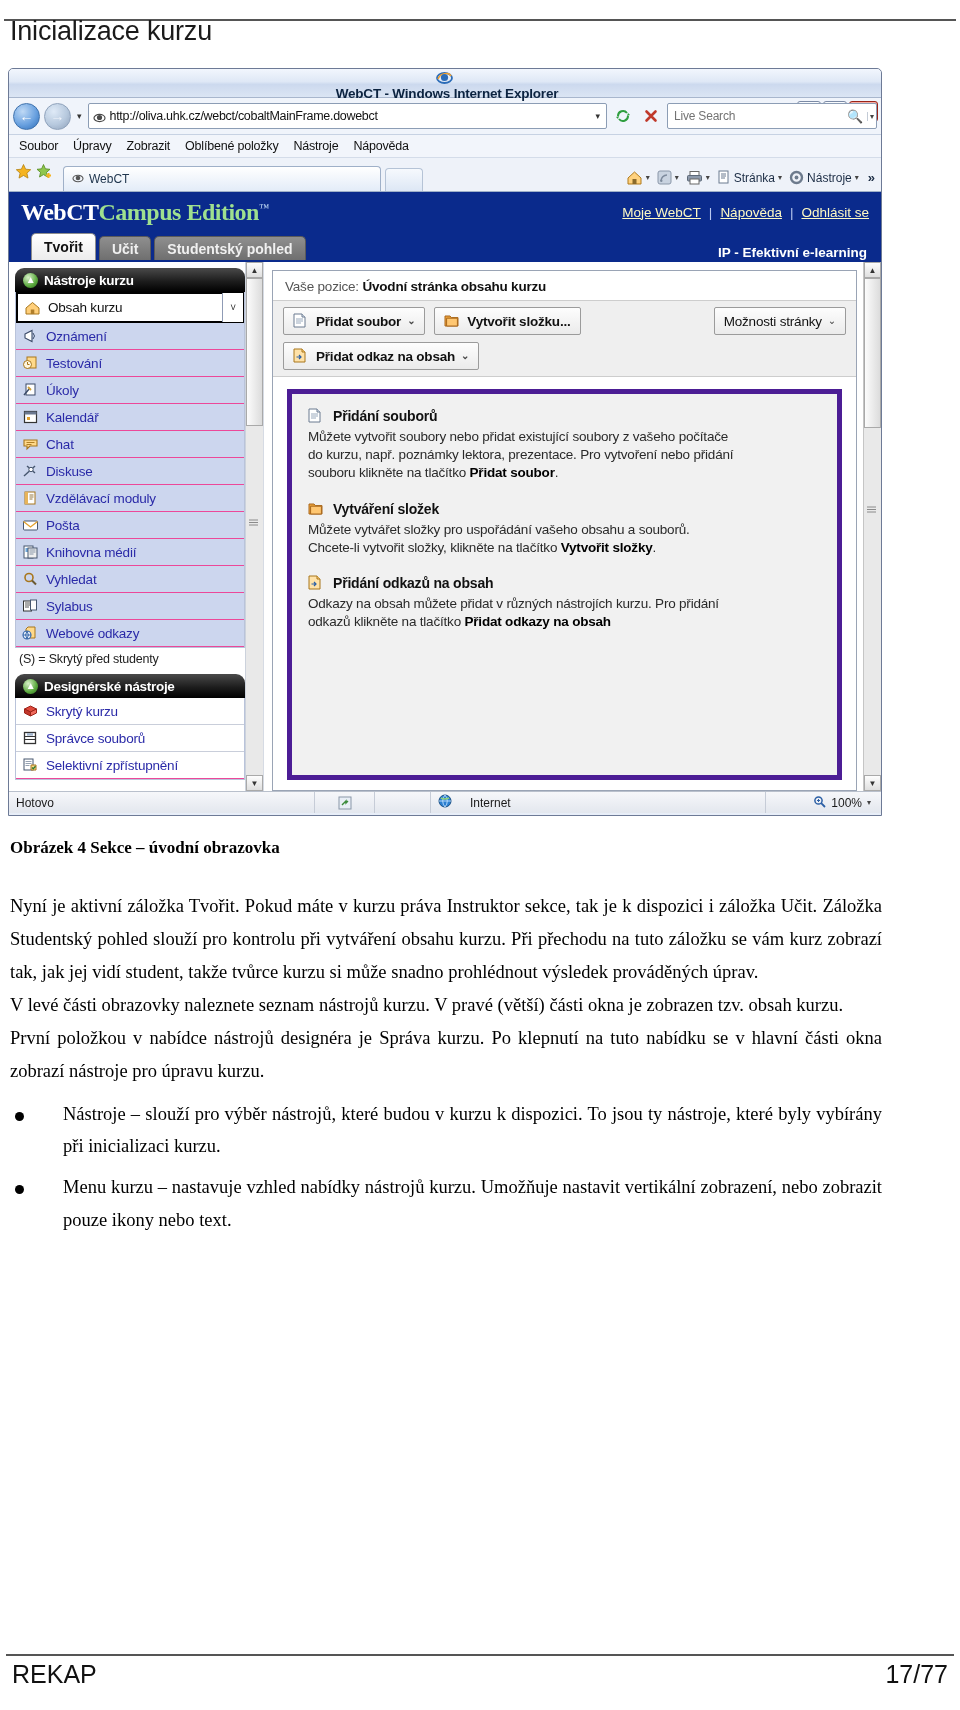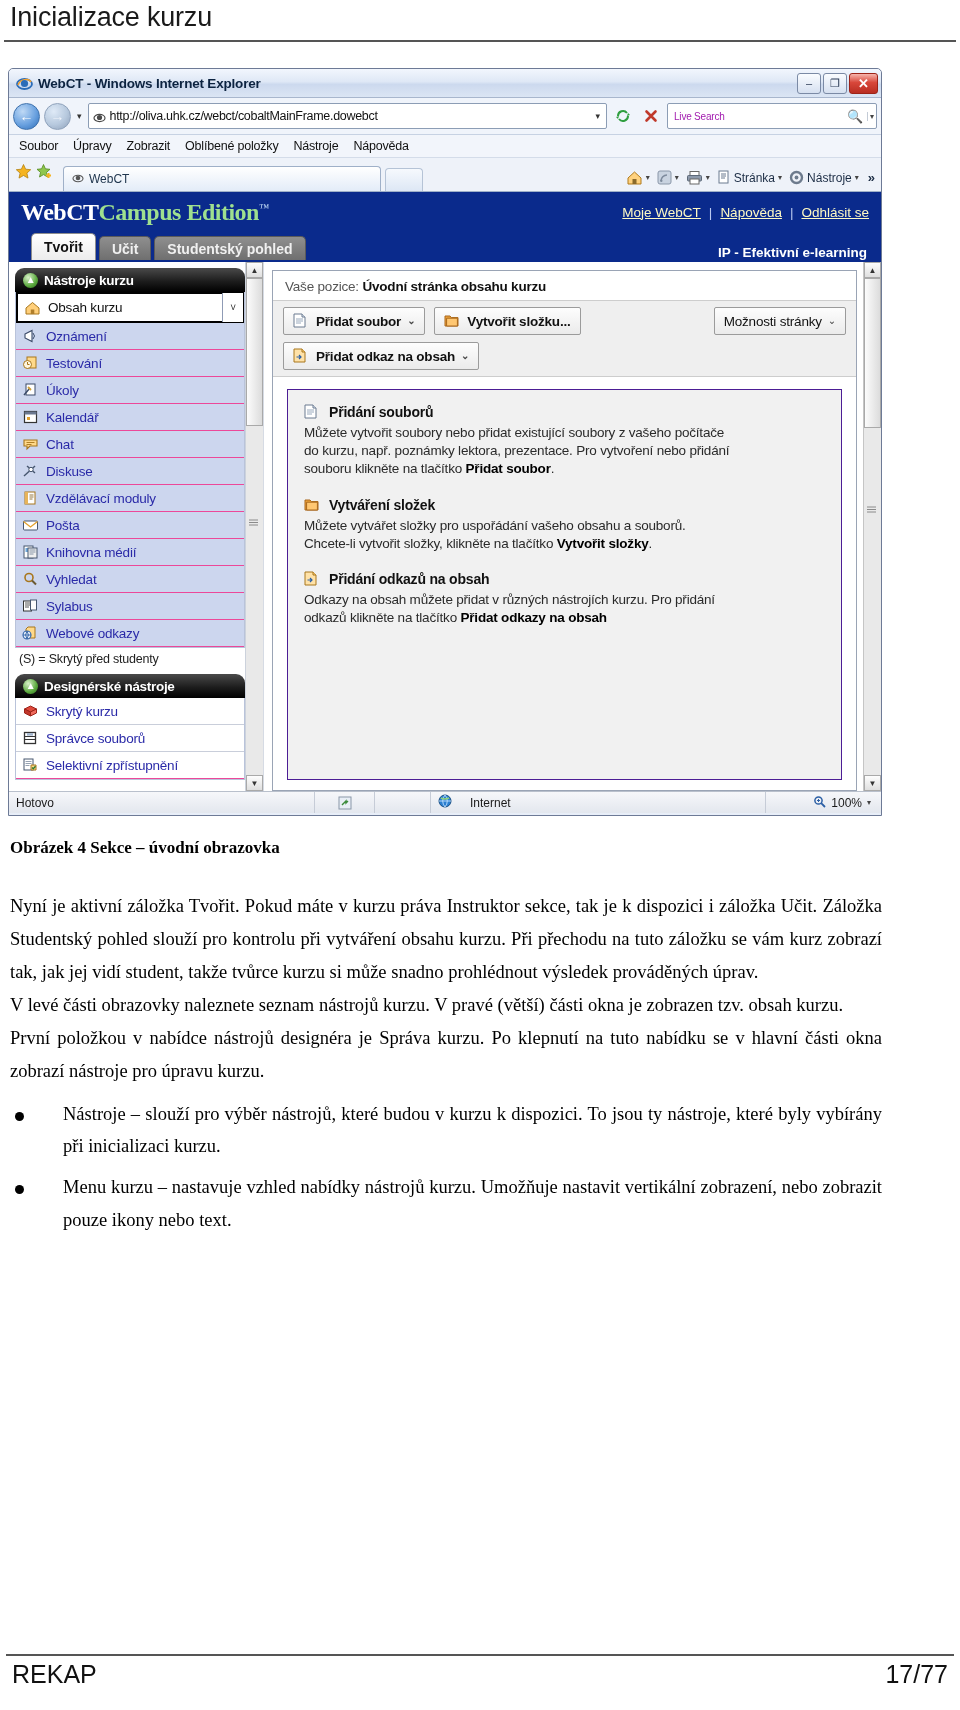--- a/index.html
+++ b/index.html
@@ -7,26 +7,26 @@
     width:960px; height:1710px;
     background:#ffffff;
     font-family:"Liberation Serif", serif;
     color:#000;
     overflow:hidden;
     position:relative;
   }
 
   
   .doc-header {
-    padding:2px 0 0 10px;
+    padding:16px 0 0 10px;
     font-family:"Liberation Sans", sans-serif;
     font-size:27px;
     letter-spacing:-0.2px;
     color:#1a1a1a;
-    height:40px;
+    height:19px;
     box-sizing:border-box;
   }
   .doc-header-rule {
     border-bottom:2px solid #555;
     margin:0 4px 0 4px;
     height:0;
   }
 
   
   .browser {
@@ -40,20 +40,21 @@
     overflow:hidden;
     font-family:"Liberation Sans", sans-serif;
   }
   .titlebar {
     height:28px;
     background:linear-gradient(to bottom,#f2f6fd 0%,#dfe8f6 45%,#ccd9ee 55%,#dbe5f4 100%);
     border-bottom:1px solid #a8b6cd;
     display:flex; align-items:center;
     padding:0 3px 0 7px;
     border-radius:4px 4px 0 0;
+    flex-direction:column;
   }
   .ie-logo {
     width:17px;height:17px;margin-right:5px;
     position:relative;flex:0 0 auto;
   }
   .ie-logo svg{display:block}
   .title-text{
     font-size:13.5px; color:#0c2340; font-weight:bold;
     letter-spacing:-0.2px; white-space:nowrap;
     font-family:"Liberation Sans", sans-serif;
@@ -101,21 +102,21 @@
   }
   .url-drop{font-size:9px;color:#333;padding:0 4px;flex:0 0 auto}
   .refresh-btn,.stop-btn{
     width:22px;height:24px;display:flex;align-items:center;justify-content:center;
     border:1px solid transparent;border-radius:3px;flex:0 0 auto;
   }
   .searchbox{
     width:200px;height:24px;background:#fff;border:1px solid #8c9db5;border-radius:2px;
     display:flex;align-items:center;padding:0 2px 0 6px;flex:0 0 auto;
   }
-  .search-ph{font-size:10px;color:#a21caf;flex:1 1 auto;letter-spacing:-0.2px}
+  .search-ph{font-size:12px;color:#737373;flex:1 1 auto;letter-spacing:-0.2px}
   .search-go{font-size:13px;color:#2b5fa5;font-weight:bold;padding:0 3px}
   .search-caret{font-size:8px;color:#444;padding-left:2px;border-left:1px solid #c3cbd6}
 
   
   .menubar{
     height:22px;display:flex;align-items:center;gap:15px;
     padding:0 10px; background:#f2f5fb;border-bottom:1px solid #d4dce9;
     font-size:12.5px;color:#111; letter-spacing:-0.2px;
   }
 
@@ -244,21 +245,21 @@
     background:linear-gradient(to bottom,#fdfdfd,#ebebeb);
     border:1px solid #9b9b9b;border-radius:2px;
     height:26px;display:flex;align-items:center;gap:6px;padding:0 9px;
     font-size:13.5px;font-weight:bold;color:#111;
     font-family:"Liberation Sans", sans-serif;letter-spacing:-0.2px;white-space:nowrap;
   }
   .abtn.plain{font-weight:normal}
   .abtn .dblcaret{font-size:10px;color:#444;line-height:1}
   .abtn-spacer{flex:1 1 auto}
   .help-panel{
-    margin:12px 14px 10px 14px;background:#f1f1f1;border:1px solid #4c1d95;
+    margin:12px 14px 10px 14px;background:#f1f1f1;border:5px solid #4c1d95;
     padding:14px 16px 16px 16px;flex:1 1 auto;min-height:0;
   }
   .hp-title{
     display:flex;align-items:center;gap:8px;font-size:14px;font-weight:bold;color:#111;
     font-family:"Liberation Sans", sans-serif;letter-spacing:-0.2px;margin-bottom:4px;
   }
   .hp-text{
     font-size:13.5px;color:#2a2a2a;line-height:1.35;
     font-family:"Liberation Sans", sans-serif;letter-spacing:-0.2px;
     margin:0 0 18px 0;max-width:430px;

